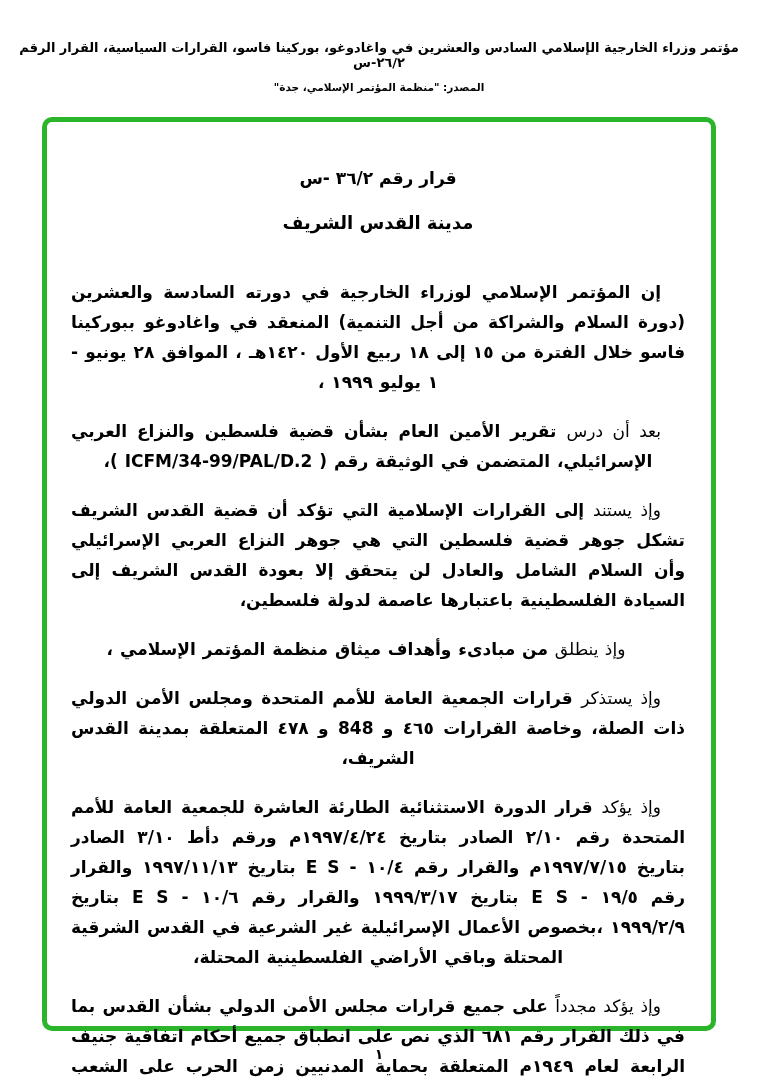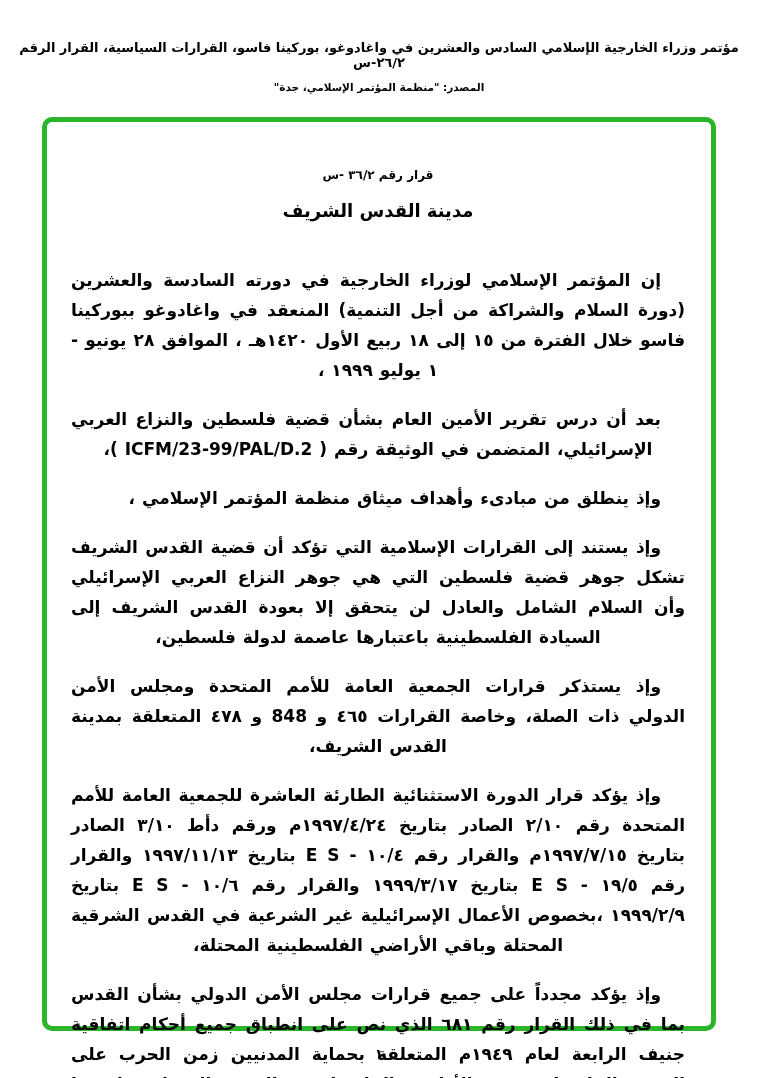--- a/index.html
+++ b/index.html
@@ -45,22 +45,22 @@
     border-radius: 10px;
     padding: 46px 26px 0 24px;
     background: #fff;
   }
   .title-block {
     text-align: center;
     font-weight: bold;
     direction: rtl;
   }
   .title-block .t-line1 {
-    font-size: 12px;
-    margin-bottom: 18px;
+    font-size: 17px;
+    margin-bottom: 24px;
   }
   .title-block .t-line2 {
     font-size: 15.5px;
     margin-bottom: 15px;
   }
   .title-block .t-line3 {
     font-size: 18px;
   }
   .body-text {
     margin-top: 44px;
@@ -72,21 +72,21 @@
     line-height: 30px;
     text-align: justify;
     text-align-last: center;
     text-indent: 24px;
     margin-bottom: 19px;
     direction: rtl;
     word-spacing: 1px;
   }
   
   .body-text p.para:nth-child(3) { text-align-last: right; }
-  .para .lead { font-weight: 700; }
+  .para .lead { font-weight: 400; }
   .page-footer {
     position: absolute;
     bottom: 16px;
     left: 0;
     width: 100%;
     text-align: center;
   }
   .page-footer .page-num {
     font-size: 14px;
     font-weight: bold;
@@ -105,25 +105,25 @@
   <div class="green-box">
 
     <div class="title-block">
       <div class="t-line1">قرار رقم ٣٦/٢ -س</div>
       <div class="t-line3">مدينة القدس الشريف</div>
     </div>
 
     <div class="body-text">
   <p class="para"><span class="lead"></span><span class="rest">إن المؤتمر الإسلامي لوزراء الخارجية في دورته السادسة والعشرين (دورة السلام والشراكة من أجل التنمية) المنعقد في واغادوغو ببوركينا فاسو خلال الفترة من ١٥ إلى ١٨ ربيع الأول ١٤٢٠هـ ، الموافق ٢٨ يونيو - ١ يوليو ١٩٩٩ ،</span></p>
 
-  <p class="para"><span class="lead">بعد أن درس</span><span class="rest"> تقرير الأمين العام بشأن قضية فلسطين والنزاع العربي الإسرائيلي، المتضمن في الوثيقة رقم ( ICFM/23-99/PAL/D.2 )،</span></p>
+  <p class="para"><span class="lead">بعد أن درس</span><span class="rest"> تقرير الأمين العام بشأن قضية فلسطين والنزاع العربي الإسرائيلي، المتضمن في الوثيقة رقم ( ICFM/34-99/PAL/D.2 )،</span></p>
+
+  <p class="para"><span class="lead">وإذ يستند</span><span class="rest"> إلى القرارات الإسلامية التي تؤكد أن قضية القدس الشريف تشكل جوهر قضية فلسطين التي هي جوهر النزاع العربي الإسرائيلي وأن السلام الشامل والعادل لن يتحقق إلا بعودة القدس الشريف إلى السيادة الفلسطينية باعتبارها عاصمة لدولة فلسطين،</span></p>
 
   <p class="para"><span class="lead">وإذ ينطلق</span><span class="rest"> من مبادىء وأهداف ميثاق منظمة المؤتمر الإسلامي ،</span></p>
-
-  <p class="para"><span class="lead">وإذ يستند</span><span class="rest"> إلى القرارات الإسلامية التي تؤكد أن قضية القدس الشريف تشكل جوهر قضية فلسطين التي هي جوهر النزاع العربي الإسرائيلي وأن السلام الشامل والعادل لن يتحقق إلا بعودة القدس الشريف إلى السيادة الفلسطينية باعتبارها عاصمة لدولة فلسطين،</span></p>
 
   <p class="para"><span class="lead">وإذ يستذكر</span><span class="rest"> قرارات الجمعية العامة للأمم المتحدة ومجلس الأمن الدولي ذات الصلة، وخاصة القرارات ٤٦٥ و 848 و ٤٧٨ المتعلقة بمدينة القدس الشريف،</span></p>
 
   <p class="para"><span class="lead">وإذ يؤكد</span><span class="rest"> قرار الدورة الاستثنائية الطارئة العاشرة للجمعية العامة للأمم المتحدة رقم ٢/١٠ الصادر بتاريخ ١٩٩٧/٤/٢٤م ورقم دأط ٣/١٠ الصادر بتاريخ ١٩٩٧/٧/١٥م والقرار رقم ١٠/٤ - E S بتاريخ ١٩٩٧/١١/١٣ والقرار رقم ١٩/٥ - E S بتاريخ ١٩٩٩/٣/١٧ والقرار رقم ١٠/٦ - E S بتاريخ ١٩٩٩/٢/٩ ،بخصوص الأعمال الإسرائيلية غير الشرعية في القدس الشرقية المحتلة وباقي الأراضي الفلسطينية المحتلة،</span></p>
 
 
   <p class="para"><span class="lead">وإذ يؤكد مجدداً</span><span class="rest"> على جميع قرارات مجلس الأمن الدولي بشأن القدس بما في ذلك القرار رقم ٦٨١ الذي نص على انطباق جميع أحكام اتفاقية جنيف الرابعة لعام ١٩٤٩م المتعلقة بحماية المدنيين زمن الحرب على الشعب الفلسطيني في الأراضي الفلسطينية والعربية المحتلة بما فيها مدينة القدس الشريف،</span></p>
 </div>
 
   </div>

